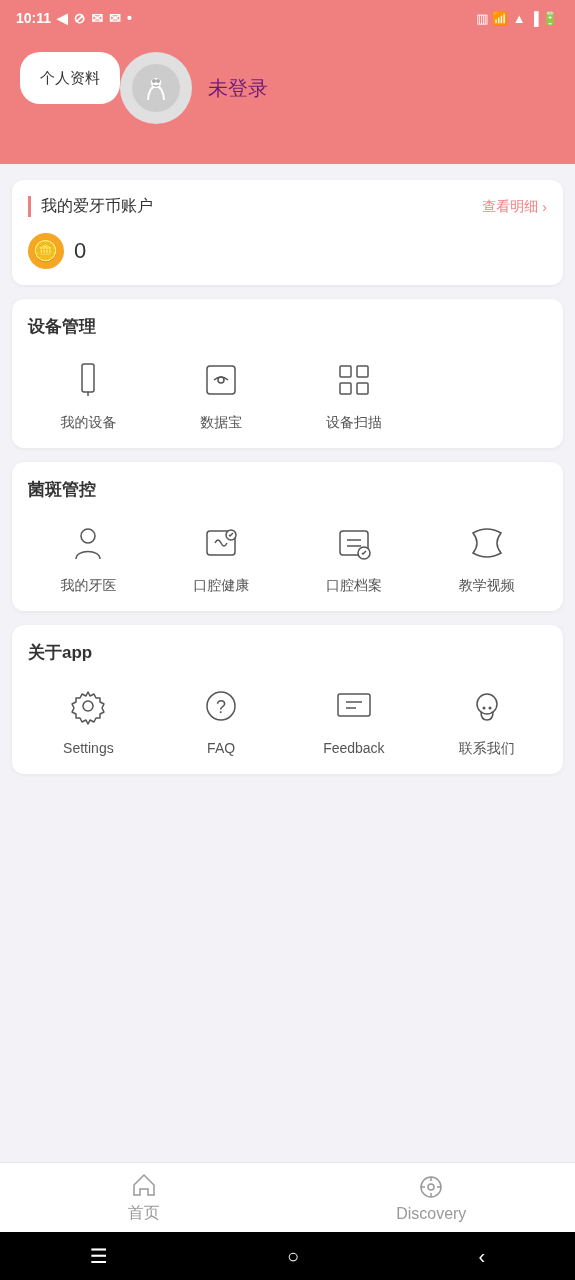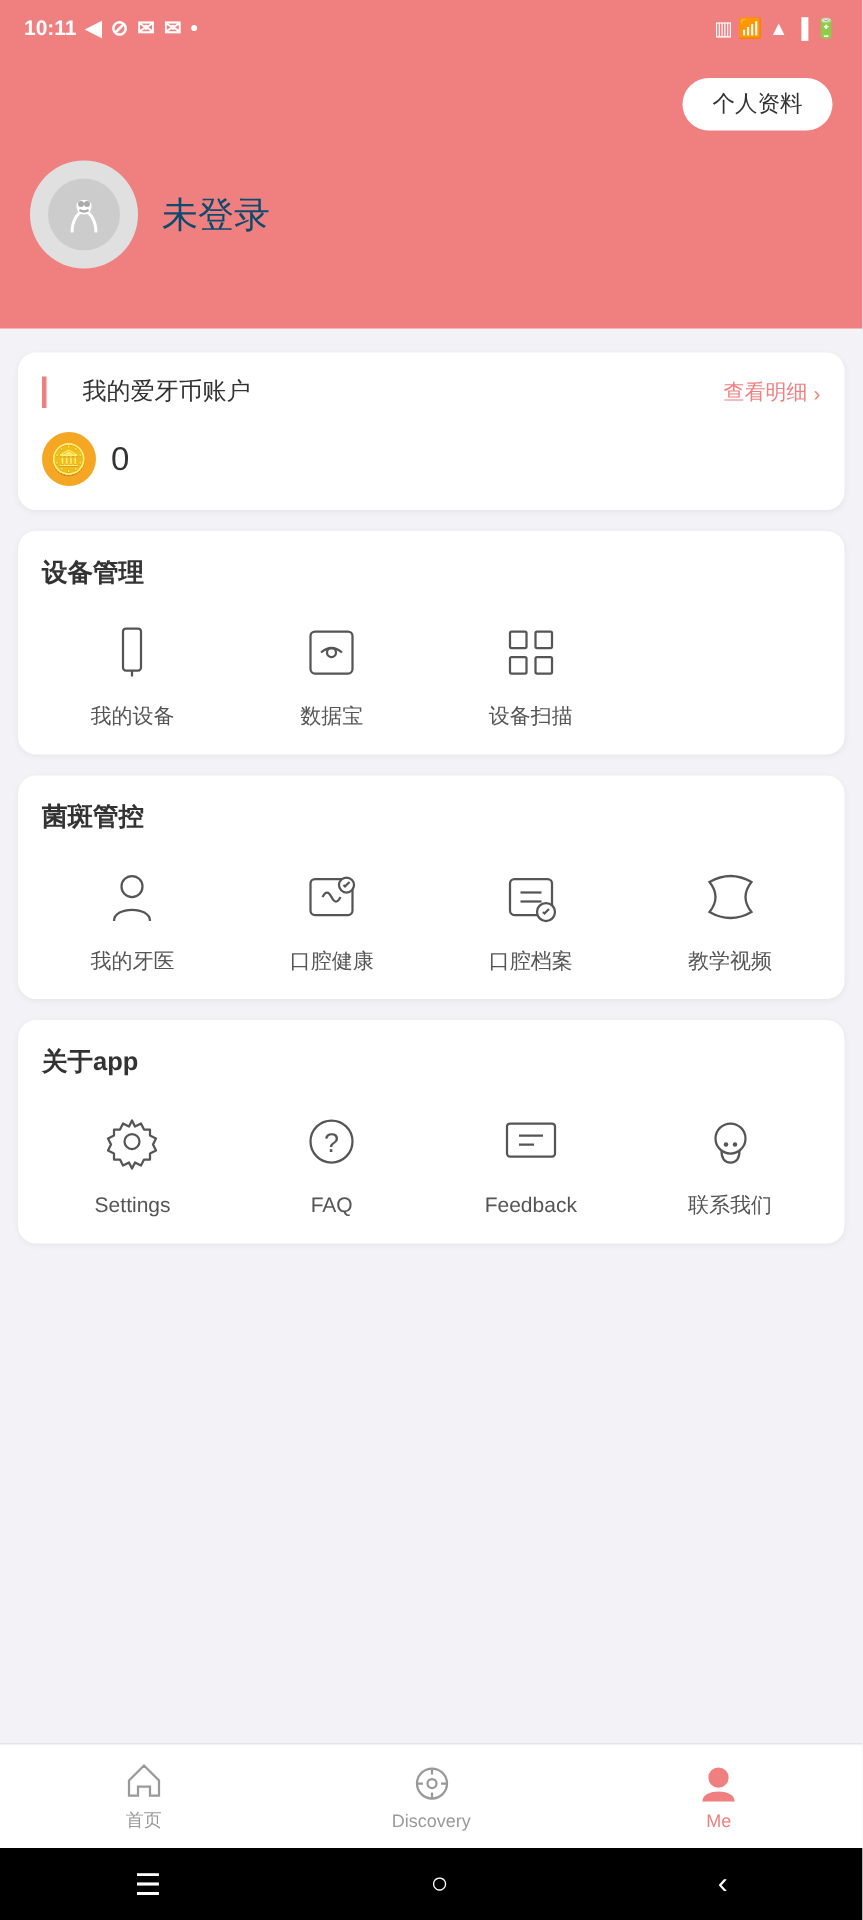--- a/index.html
+++ b/index.html
@@ -36,21 +36,21 @@
       gap: 4px;
       color: white;
     }
     .status-icon { font-size: 13px; }
 
     
     .header {
       background: #f08080;
       padding: 16px 20px 40px 20px;
       display: flex;
-      flex-direction: column;
+      flex-direction: row;
     }
     .header-top {
       display: flex;
       justify-content: flex-end;
       margin-bottom: 20px;
     }
     .profile-btn {
       background: white;
       border: none;
       border-radius: 20px;
@@ -68,22 +68,22 @@
       width: 72px;
       height: 72px;
       border-radius: 50%;
       background: #e0e0e0;
       display: flex;
       align-items: center;
       justify-content: center;
       font-size: 36px;
     }
     .username {
-      font-size: 24px;
-      color: #0c4a6e;
+      font-size: 20px;
+      color: #701a75;
       font-weight: 500;
     }
 
     
     .main-content {
       flex: 1;
       padding: 16px 12px;
       display: flex;
       flex-direction: column;
       gap: 14px;
@@ -102,21 +102,21 @@
       display: flex;
       justify-content: space-between;
       align-items: center;
       margin-bottom: 16px;
     }
     .coin-title {
       font-size: 16px;
       color: #333;
       font-weight: 500;
       border-left: 3px solid #f08080;
-      padding-left: 24px;
+      padding-left: 10px;
     }
     .coin-detail {
       font-size: 14px;
       color: #f08080;
       display: flex;
       align-items: center;
       gap: 4px;
       cursor: pointer;
     }
     .coin-amount {
@@ -203,21 +203,21 @@
       stroke-width: 1.5;
     }
     .nav-item.active svg {
       stroke: #f08080;
     }
     .nav-item .nav-icon-filled {
       fill: #f08080;
       stroke: #f08080;
     }
     .nav-label {
-      font-size: 12px;
+      font-size: 16px;
       color: #999;
     }
     .nav-item.active .nav-label {
       color: #f08080;
     }
 
     
     .android-nav {
       background: black;
       height: 48px;
@@ -446,27 +446,20 @@
       <circle cx="14" cy="14" r="10"></circle>
       <circle cx="14" cy="14" r="3"></circle>
       <line x1="14" y1="4" x2="14" y2="8"></line>
       <line x1="14" y1="20" x2="14" y2="24"></line>
       <line x1="4" y1="14" x2="8" y2="14"></line>
       <line x1="20" y1="14" x2="24" y2="14"></line>
     </svg>
     <span class="nav-label">Discovery</span>
   </div>
 
-  <div class="nav-item active">
-    <svg viewBox="0 0 28 28">
-      <circle cx="14" cy="10" r="6" class="nav-icon-filled"></circle>
-      <path d="M4 26 C4 18 24 18 24 26" class="nav-icon-filled"></path>
-    </svg>
-    <span class="nav-label">Me</span>
-  </div>
 
 </div>
 
 <div class="android-nav">
   <span>☰</span>
   <span>○</span>
   <span>‹</span>
 </div>
 
 </body></html>

